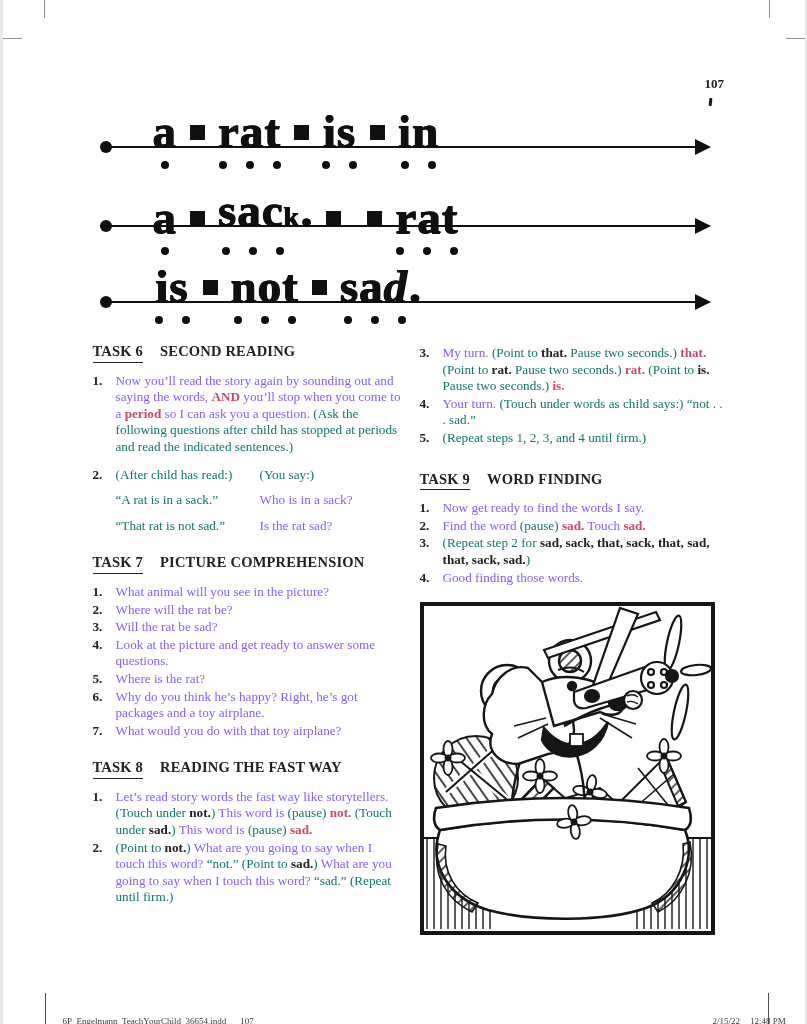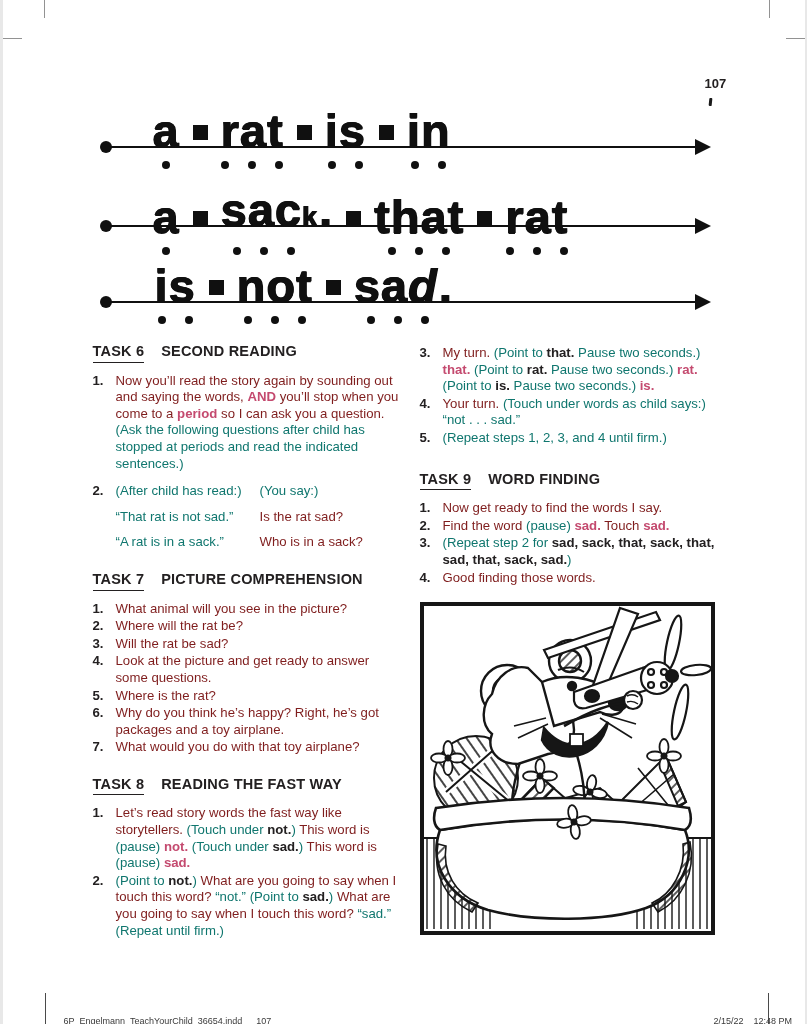--- a/index.html
+++ b/index.html
@@ -1,18 +1,18 @@
 <!DOCTYPE html>
 <html><head>
 <meta charset="utf-8">
 <style>
   html,body{margin:0;padding:0;background:#e8e8e8;}
   .page{
     position:relative;width:802px;height:1024px;margin:0 auto;background:#ffffff;
-    font-family:Liberation Sans, sans-serif;color:#232021;overflow:hidden;
+    font-family:Liberation Serif, serif;color:#232021;overflow:hidden;
   }
   
   .crop{position:absolute;background:#929292;}
   .crop-v-left{left:41px;top:0;width:1px;height:18px;}
   .crop-h-left{left:0;top:38px;width:19px;height:1px;}
   .crop-v-right{left:766px;top:0;width:1px;height:18px;}
   .crop-h-right{right:0;top:38px;width:19px;height:1px;}
   
   .page-number{position:absolute;left:702px;top:76px;font-size:13px;font-weight:bold;}
   .page-tick{position:absolute;left:706px;top:98px;width:3px;height:8px;background:#1a1a1a;border-radius:1px;transform:rotate(6deg);}
@@ -48,21 +48,21 @@
   .th-num{display:inline-block;border-bottom:1.6px solid #232021;padding-bottom:2px;}
   .th-title{margin-left:17px;text-align:center;}
   .task-items{margin-top:10px;}
   .task-items.cont{margin-top:2px;}
   .item{display:flex;margin-top:1px;}
   .item.gap{margin-top:11px;}
   .inum{width:23px;flex:none;font-weight:bold;color:#232021;}
   .itext{flex:1;}
   .s-k{color:#0f766e;}
   .s-kb{color:#232021;font-weight:bold;}
-  .s-p{color:#7f1d1d;}
+  .s-p{color:#8b5cf6;}
   .s-pb{color:#c44a6f;font-weight:bold;}
   .qa-row{display:flex;}
   .qa-gap{margin-top:9px;}
   .qa-read{width:144px;flex:none;}
   .qa-say{flex:1;}
   
   .illus{margin:16px 0 0 0;border:4px solid #161616;width:287px;height:325px;background:#fff;}
   .illus svg{display:block;}
   
   .footer-bar{position:absolute;top:993px;width:1px;height:31px;background:#4a4a4a;}
@@ -132,28 +132,20 @@
         <span class="wsep"></span>
         <span class="word">
           <span class="wtext"><span>sac</span><span class="lsmall">k</span><span class="lperiod">.</span></span>
           <span class="dots" style="margin-right: 25px;">
             <span class="dot"></span>
             <span class="dot"></span>
             <span class="dot"></span>
           </span>
         </span>
         <span class="wsep"></span>
-        <span class="word">
-          <span class="wtext"><span>that</span></span>
-          <span class="dots">
-            <span class="dot"></span>
-            <span class="dot"></span>
-            <span class="dot"></span>
-          </span>
-        </span>
         <span class="wsep"></span>
         <span class="word">
           <span class="wtext"><span>rat</span></span>
           <span class="dots">
             <span class="dot"></span>
             <span class="dot"></span>
             <span class="dot"></span>
           </span>
         </span>
       </div>
@@ -195,26 +187,26 @@
             <div class="itext"><span class="s-p">Now you’ll read the story again by sounding out and saying the words, </span><span class="s-pb">AND</span><span class="s-p"> you’ll stop when you come to a </span><span class="s-pb">period</span><span class="s-p"> so I can ask you a question. </span><span class="s-k">(Ask the following questions after child has stopped at periods and read the indicated sentences.)</span></div>
           </div>
           <div class="item gap">
             <span class="inum">2.</span>
             <div class="itext">
               <div class="qa-row">
                 <div class="qa-read s-k">(After child has read:)</div>
                 <div class="qa-say s-k">(You say:)</div>
               </div>
               <div class="qa-row qa-gap">
+                <div class="qa-read s-k">“A rat is in a sack.”</div>
+                <div class="qa-say s-p">Who is in a sack?</div>
+              </div>
+              <div class="qa-row qa-gap">
                 <div class="qa-read s-k">“That rat is not sad.”</div>
                 <div class="qa-say s-p">Is the rat sad?</div>
-              </div>
-              <div class="qa-row qa-gap">
-                <div class="qa-read s-k">“A rat is in a sack.”</div>
-                <div class="qa-say s-p">Who is in a sack?</div>
               </div>
             </div>
           </div>
         </div>
       </section>
       <section class="task">
         <div class="th"><span class="th-num">TASK 7</span><span class="th-title">PICTURE COMPREHENSION</span></div>
         <div class="task-items">
           <div class="item">
             <span class="inum">1.</span>

